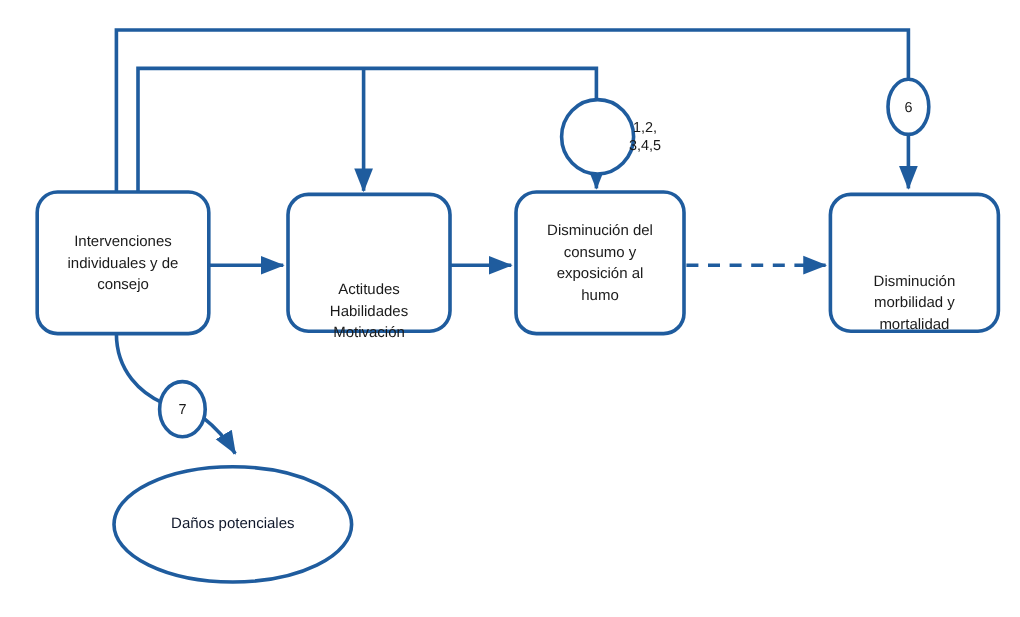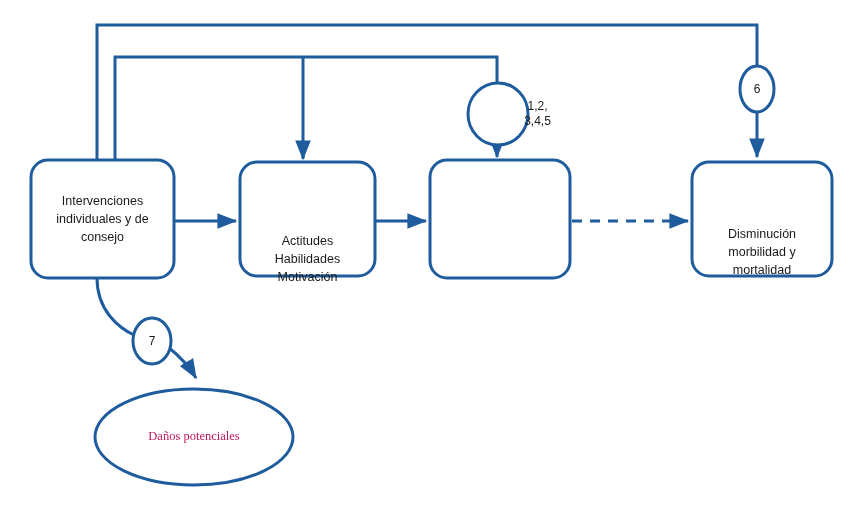--- a/index.html
+++ b/index.html
@@ -51,22 +51,22 @@
     line-height: 1.25;
     white-space: pre-line;
     pointer-events: none;
   }
   .ellipse-label {
     position: absolute;
     display: flex;
     align-items: center;
     justify-content: center;
     text-align: right;
-    color: #be185d;
-    font-family: Liberation Serif, serif;
+    color: #0f172a;
+    font-family: Liberation Sans, sans-serif;
     font-size: 12.5px;
     line-height: 1.4;
     pointer-events: none;
   }
 </style>
 </head>
 <body>
 
 <div id="diagram-root">
 
@@ -117,20 +117,24 @@
   </svg>
 
   <div class="node-label" style="left:31px; top:160px; width:143px; height:118px;">Intervenciones
 individuales y de
 consejo</div>
 
   <div class="node-label" style="left:240px; top:162px; width:135px; height:114px;margin-top:40px;">Actitudes
 Habilidades
 Motivación</div>
 
+  <div class="node-label" style="left:430px; top:160px; width:140px; height:118px;">Disminución del
+consumo y
+exposición al
+humo</div>
 
   <div class="node-label" style="left:692px; top:162px; width:140px; height:114px;margin-top:33px;">Disminución
 morbilidad y
 mortalidad</div>
 
   <div class="ellipse-label" style="left:95px; top:389px; width:198px; height:96px;">Daños potenciales</div>
 
   <div class="badge-label" style="left:468px; top:83px; width:67px; height:62px;margin-left:36px;">1,2,
 3,4,5</div>
 

